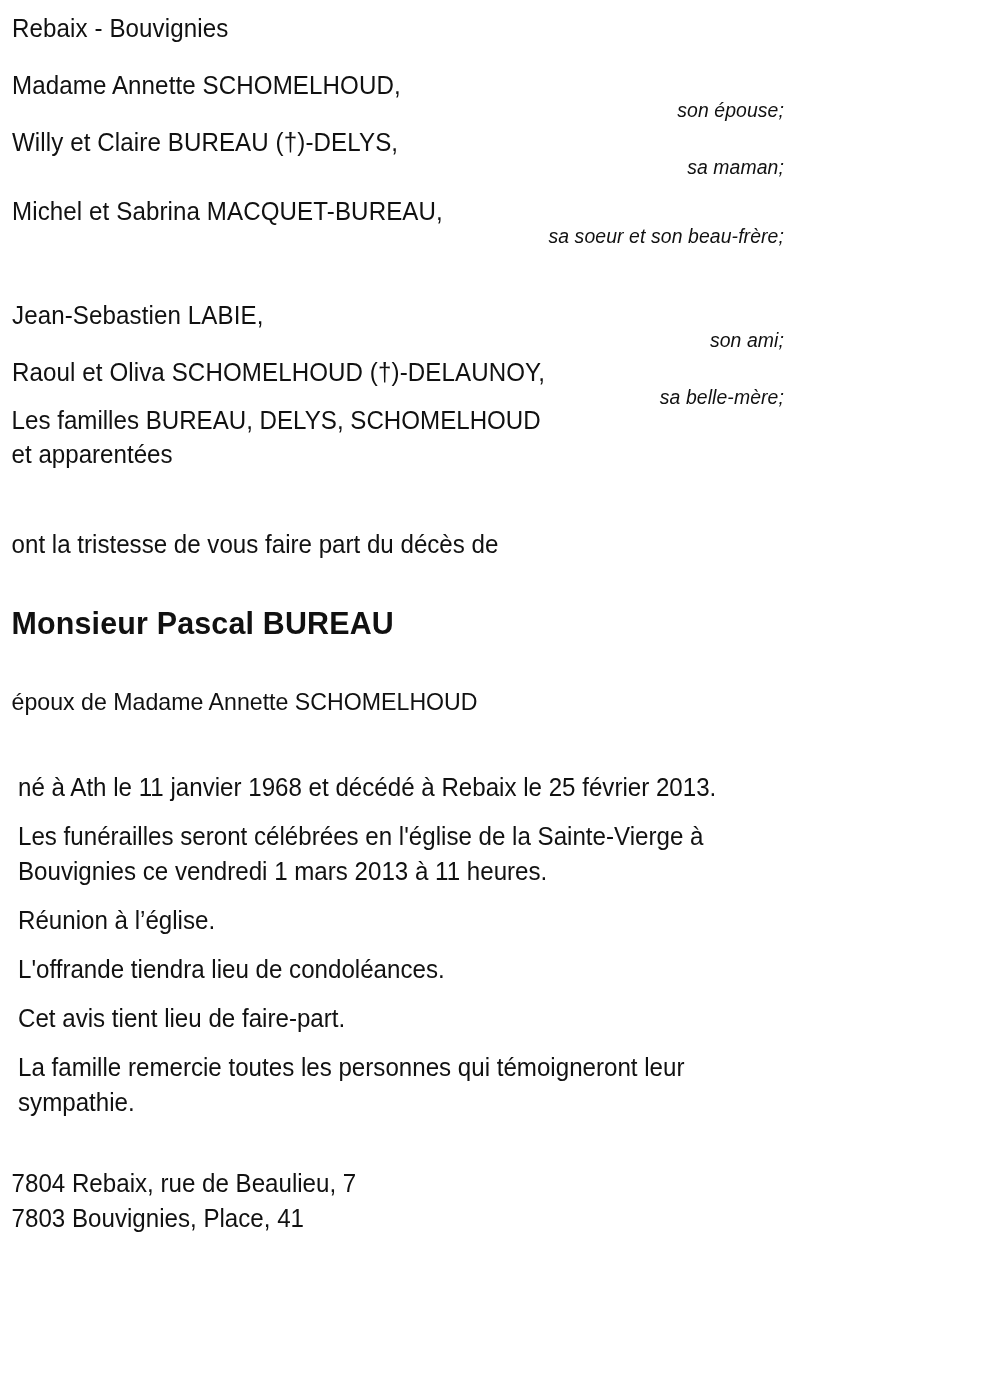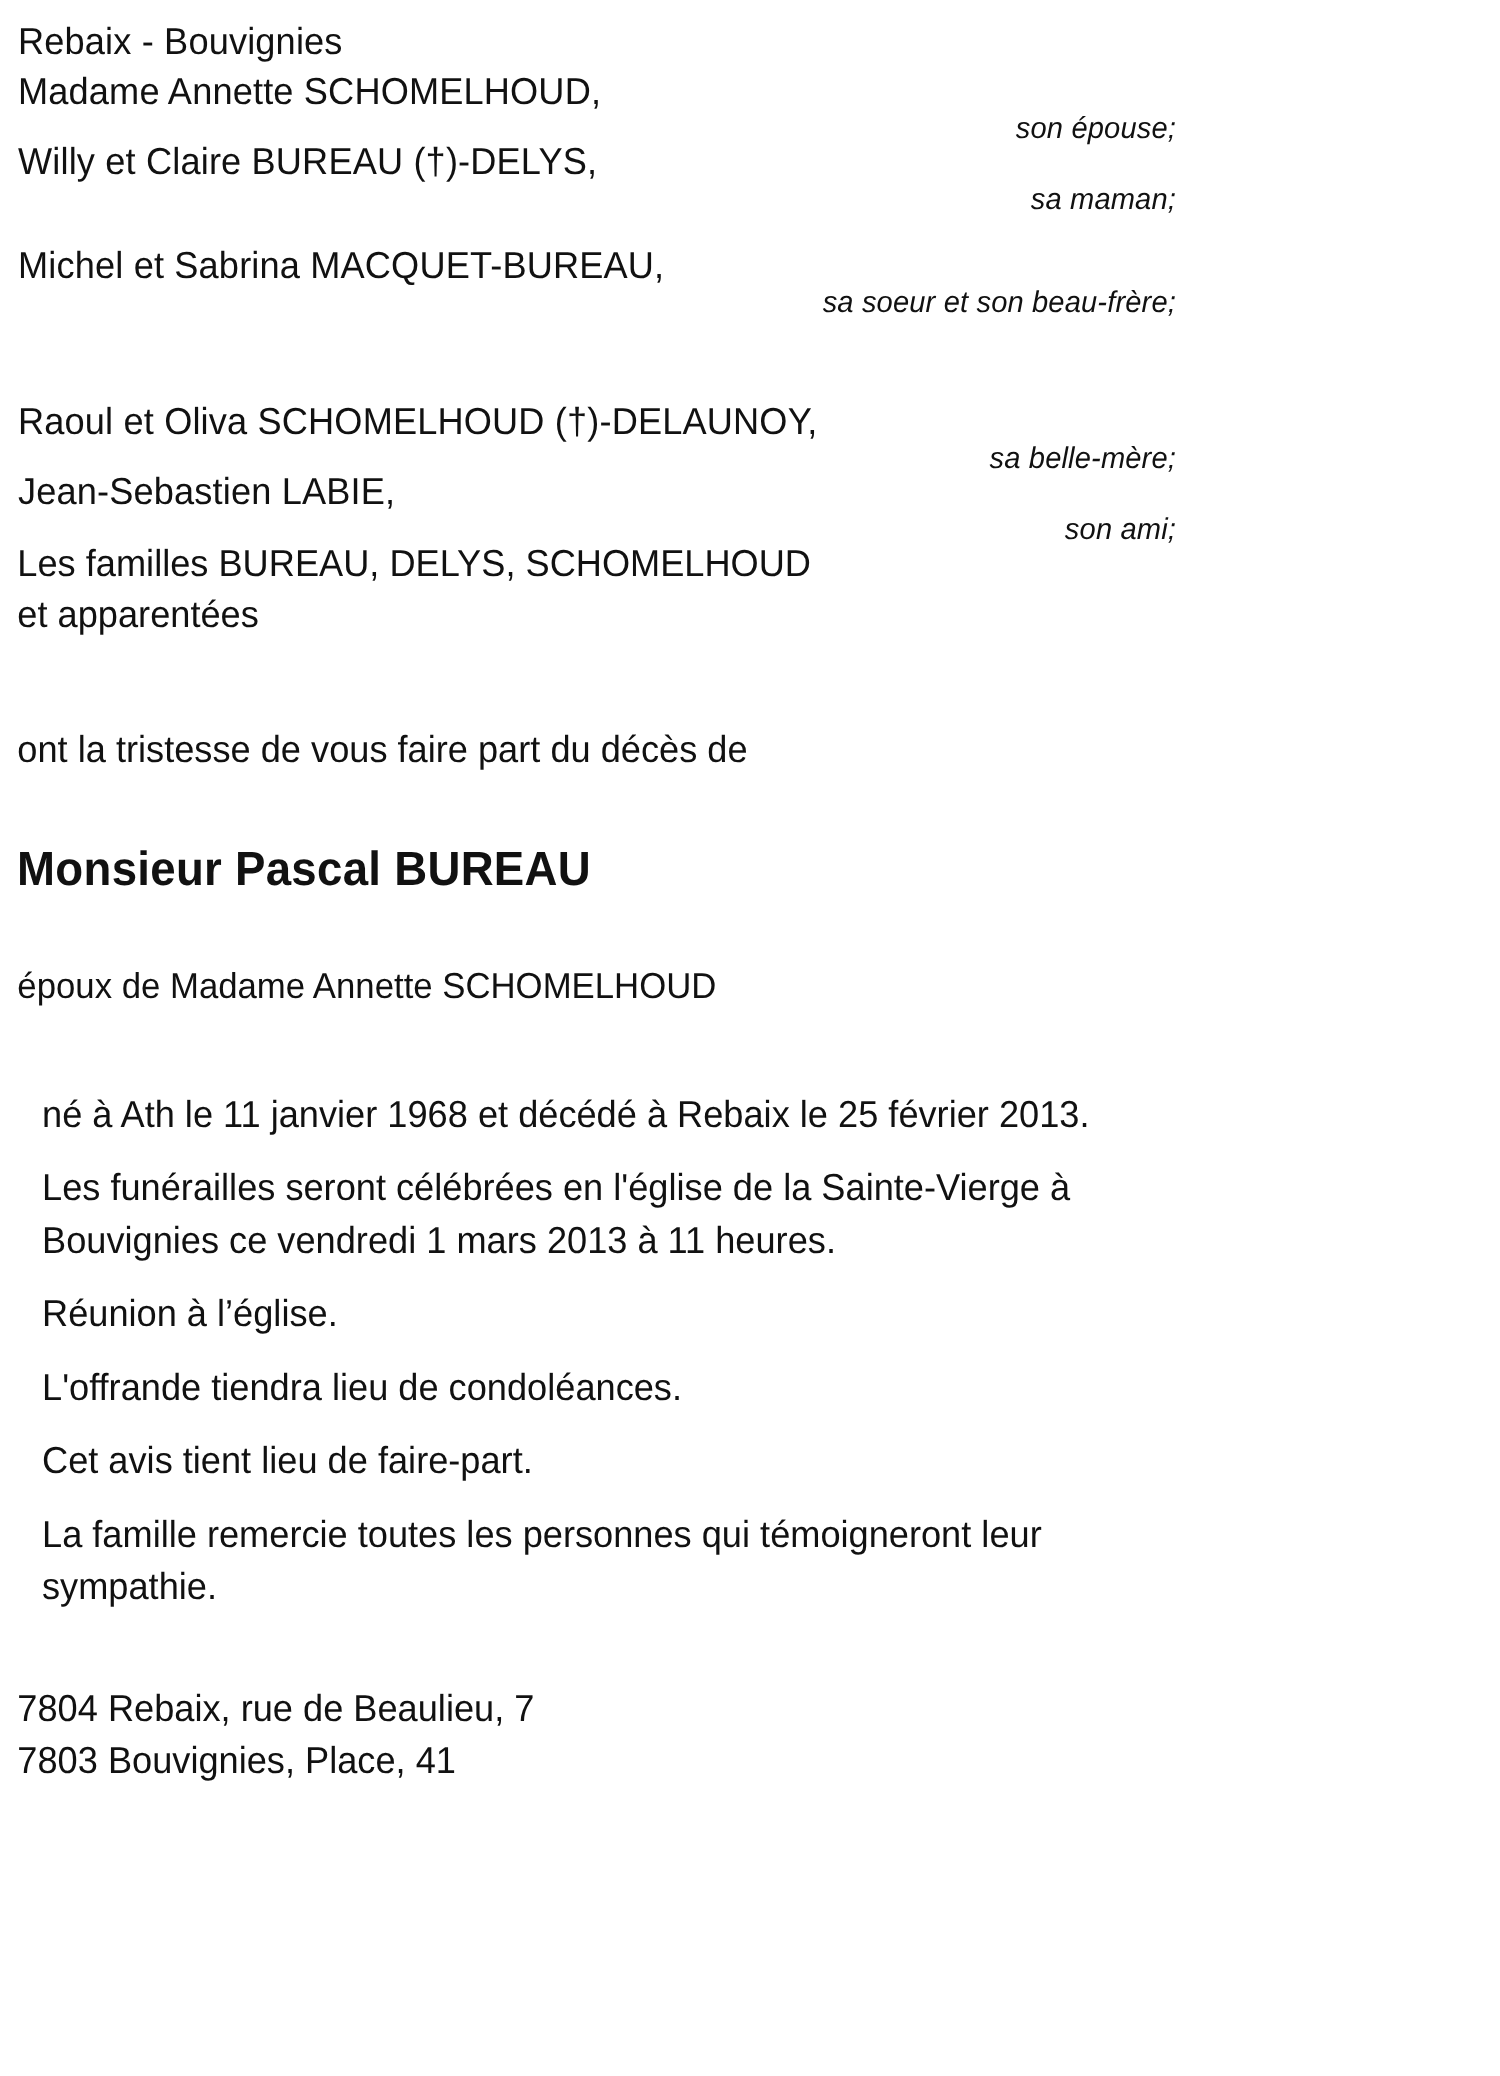--- a/index.html
+++ b/index.html
@@ -47,21 +47,21 @@
     top: 26px;
     width: 420px;
     text-align: right;
     font-style: italic;
     font-size: 20px;
     line-height: 31px;
     letter-spacing: 0.1px;
     transform: scaleX(0.97);
     transform-origin: right center;
   }
-  .rel-row.gap-sm { margin-bottom: 14px; }
+  .rel-row.gap-sm { margin-bottom: 14px; margin-top: 24px; }
   .rel-row.gap-md { margin-bottom: 44px; }
   .rel-row.tall { min-height: 60px; margin-top: 36px; }
 
   .families {
     font-size: 25px;
     line-height: 34px;
     white-space: pre-line;
     transform: scaleX(0.965);
     transform-origin: left center;
     padding-left: 12px;
@@ -91,21 +91,21 @@
     padding-left: 12px;
     font-size: 24px;
     line-height: 33px;
     margin-top: 42px;
     transform: scaleX(0.965);
     transform-origin: left center;
   }
 
   
   .details {
-    padding-left: 28px;
+    padding-left: 18px;
     margin-top: 52px;
   }
   .detail-line {
     font-size: 25px;
     line-height: 35px;
     margin-bottom: 14px;
     max-width: 880px;
     transform: scaleX(0.965);
     transform-origin: left center;
   }
@@ -142,27 +142,27 @@
       <div class="rel-label">sa maman;</div>
     </div>
 
     <div class="rel-row tall gap-md">
       <div class="rel-name">Michel et Sabrina MACQUET-BUREAU,</div>
       <div class="rel-label">sa soeur et son beau-frère;</div>
     </div>
 
 
     <div class="rel-row gap-sm">
-      <div class="rel-name">Raoul et Oliva SCHOMELHOUD (†)-DELAUNOY,</div>
-      <div class="rel-label">sa belle-mère;</div>
+      <div class="rel-name">Jean-Sebastien LABIE,</div>
+      <div class="rel-label">son ami;</div>
     </div>
 
     <div class="rel-row gap-sm">
-      <div class="rel-name">Jean-Sebastien LABIE,</div>
-      <div class="rel-label">son ami;</div>
+      <div class="rel-name">Raoul et Oliva SCHOMELHOUD (†)-DELAUNOY,</div>
+      <div class="rel-label">sa belle-mère;</div>
     </div>
 
   </div>
 
   <div class="families">Les familles BUREAU, DELYS, SCHOMELHOUD
 et apparentées</div>
 
   <div class="announce">ont la tristesse de vous faire part du décès de</div>
 
   <div class="deceased-name">Monsieur Pascal BUREAU</div>

